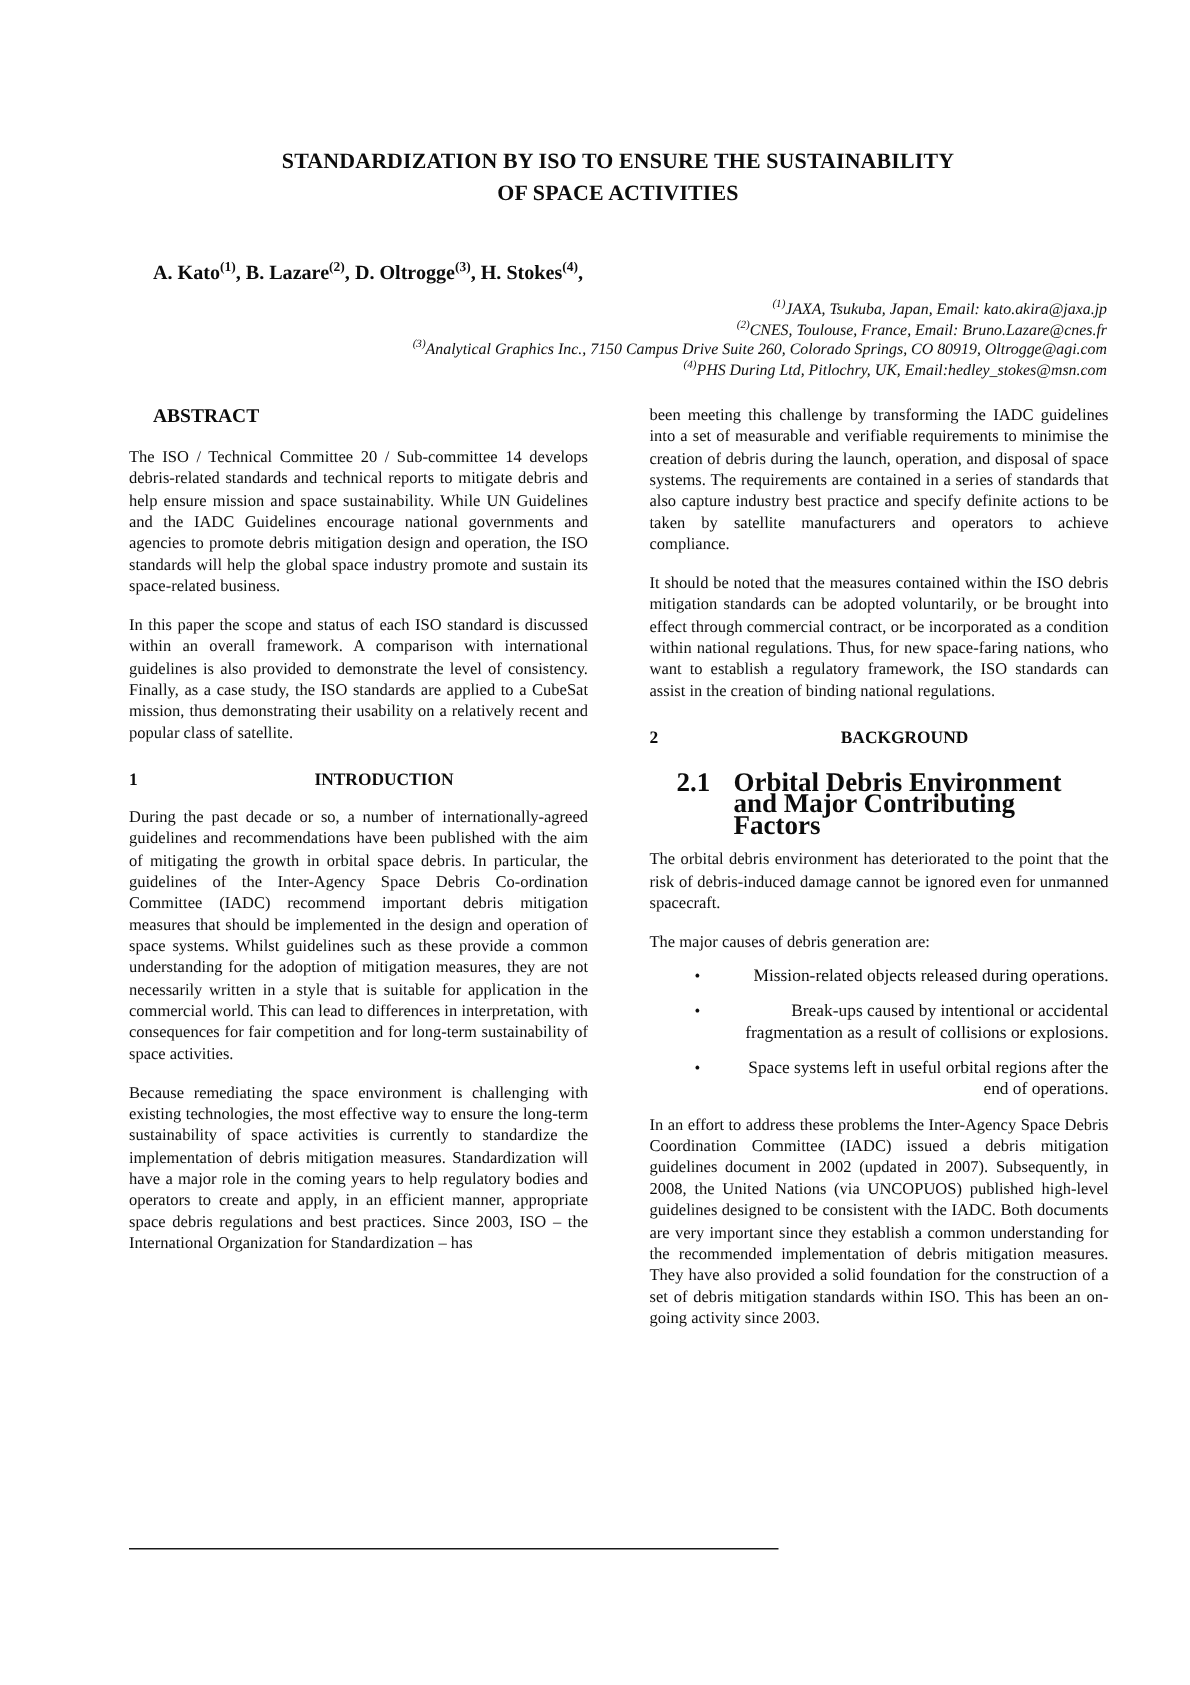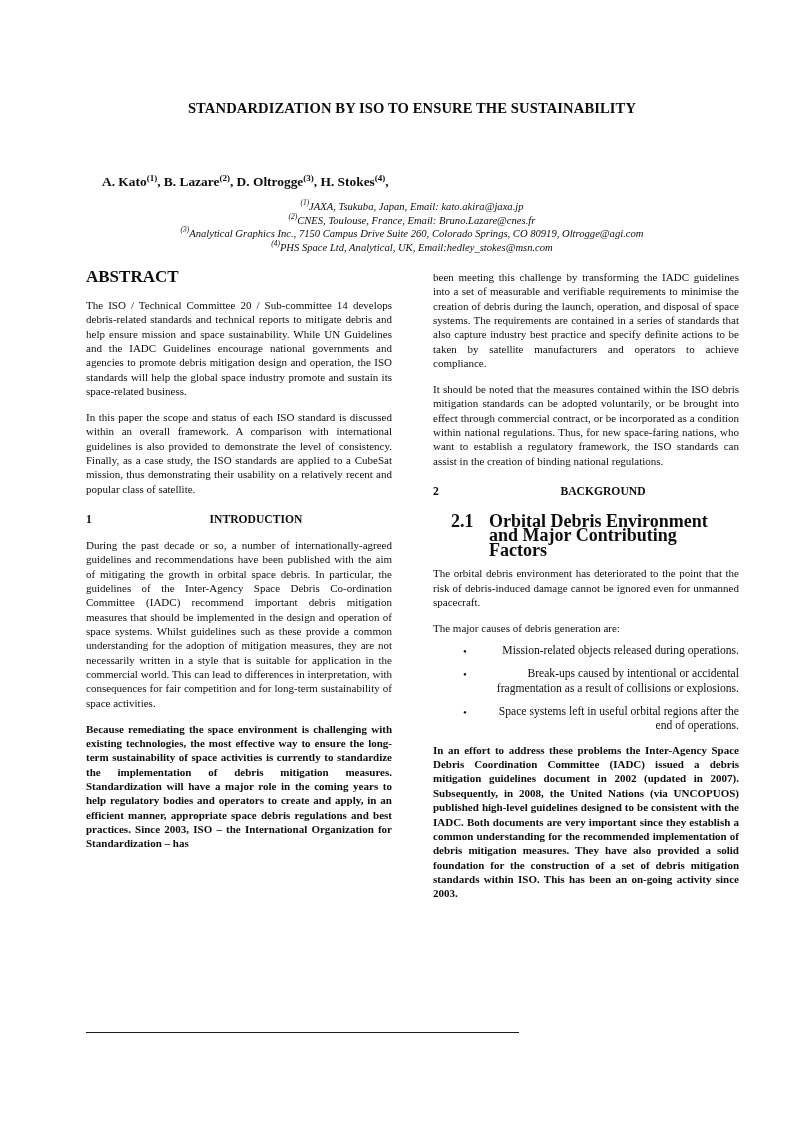--- a/index.html
+++ b/index.html
@@ -53,21 +53,21 @@
     width: 652px;
     text-align: left;
   }
   .authors sup { font-size: 9px; vertical-align: super; line-height: 0; }
 
   .affils {
     position: absolute;
     left: 0;
     top: 102px;
     width: 652px;
-    text-align: center;
+    text-align: right;
     font-style: italic;
     font-size: 10.6px;
     line-height: 13.6px;
   }
   .affils .aff { display: block; white-space: nowrap; }
   .affils sup { font-size: 7.4px; vertical-align: super; line-height: 0; font-style: italic; }
 
   
   .col {
     position: absolute;
@@ -93,34 +93,34 @@
     font-weight: bold;
     margin: 0 0 9px 0;
     line-height: 14.4px;
     display: flex;
     padding-left: 18px;
   }
   h3.subsec .num { width: 38px; flex: 0 0 38px; }
   h3.subsec .txt { flex: 1; }
 
   h2.abstract-head {
-    font-size: 17px;
-    font-weight: bold;
-    margin: 0 0 14px 0;
+    font-size: 13px;
+    font-weight: bold;
+    margin: 0 0 14px 16px;
     line-height: 14px;
   }
 
   p.body {
     font-size: 11px;
     line-height: 14.35px;
     text-align: justify;
     margin: 0 0 11.5px 0;
     hyphens: none;
   }
-  p.body.last { margin-bottom: 0; font-weight: bold; }
+  p.body.last { margin-bottom: 0; }
 
   ul.bullets {
     margin: 0 0 9px 0;
     padding: 0 0 0 30px;
     list-style: none;
   }
   ul.bullets li {
     font-size: 11.6px;
     line-height: 14.35px;
     text-align: right;
@@ -148,31 +148,32 @@
 </style>
 </head>
 <body>
 
 <div class="page">
 
   <div class="header">
 
     <div class="doc-title">
       <span class="tline">STANDARDIZATION BY ISO TO ENSURE THE SUSTAINABILITY</span>
+      <span class="tline">OF SPACE ACTIVITIES</span>
     </div>
 
     <div class="authors">
       <span>A. Kato</span><sup>(1)</sup><span>, </span><span>B. Lazare</span><sup>(2)</sup><span>, </span><span>D. Oltrogge</span><sup>(3)</sup><span>, </span><span>H. Stokes</span><sup>(4)</sup><span>,</span>
     </div>
 
     <div class="affils">
       <span class="aff"><sup>(1)</sup><span>JAXA, Tsukuba, Japan, Email: kato.akira@jaxa.jp</span></span>
       <span class="aff"><sup>(2)</sup><span>CNES, Toulouse, France, Email: Bruno.Lazare@cnes.fr</span></span>
       <span class="aff"><sup>(3)</sup><span>Analytical Graphics Inc., 7150 Campus Drive Suite 260, Colorado Springs, CO 80919, Oltrogge@agi.com</span></span>
-      <span class="aff"><sup>(4)</sup><span>PHS Space Ltd, Analytical, UK, Email:hedley_stokes@msn.com</span></span>
+      <span class="aff"><sup>(4)</sup><span>PHS During Ltd, Pitlochry, UK, Email:hedley_stokes@msn.com</span></span>
     </div>
 
   </div>
 
   <div class="col col-left">
 
     <h2 class="abstract-head">ABSTRACT</h2>
 
     <p class="body">The ISO / Technical Committee 20 / Sub-committee 14 develops debris-related standards and technical reports to mitigate debris and help ensure mission and space sustainability. While UN Guidelines and the IADC Guidelines encourage national governments and agencies to promote debris mitigation design and operation, the ISO standards will help the global space industry promote and sustain its space-related business.</p>
     <p class="body">In this paper the scope and status of each ISO standard is discussed within an overall framework. A comparison with international guidelines is also provided to demonstrate the level of consistency. Finally, as a case study, the ISO standards are applied to a CubeSat mission, thus demonstrating their usability on a relatively recent and popular class of satellite.</p>

